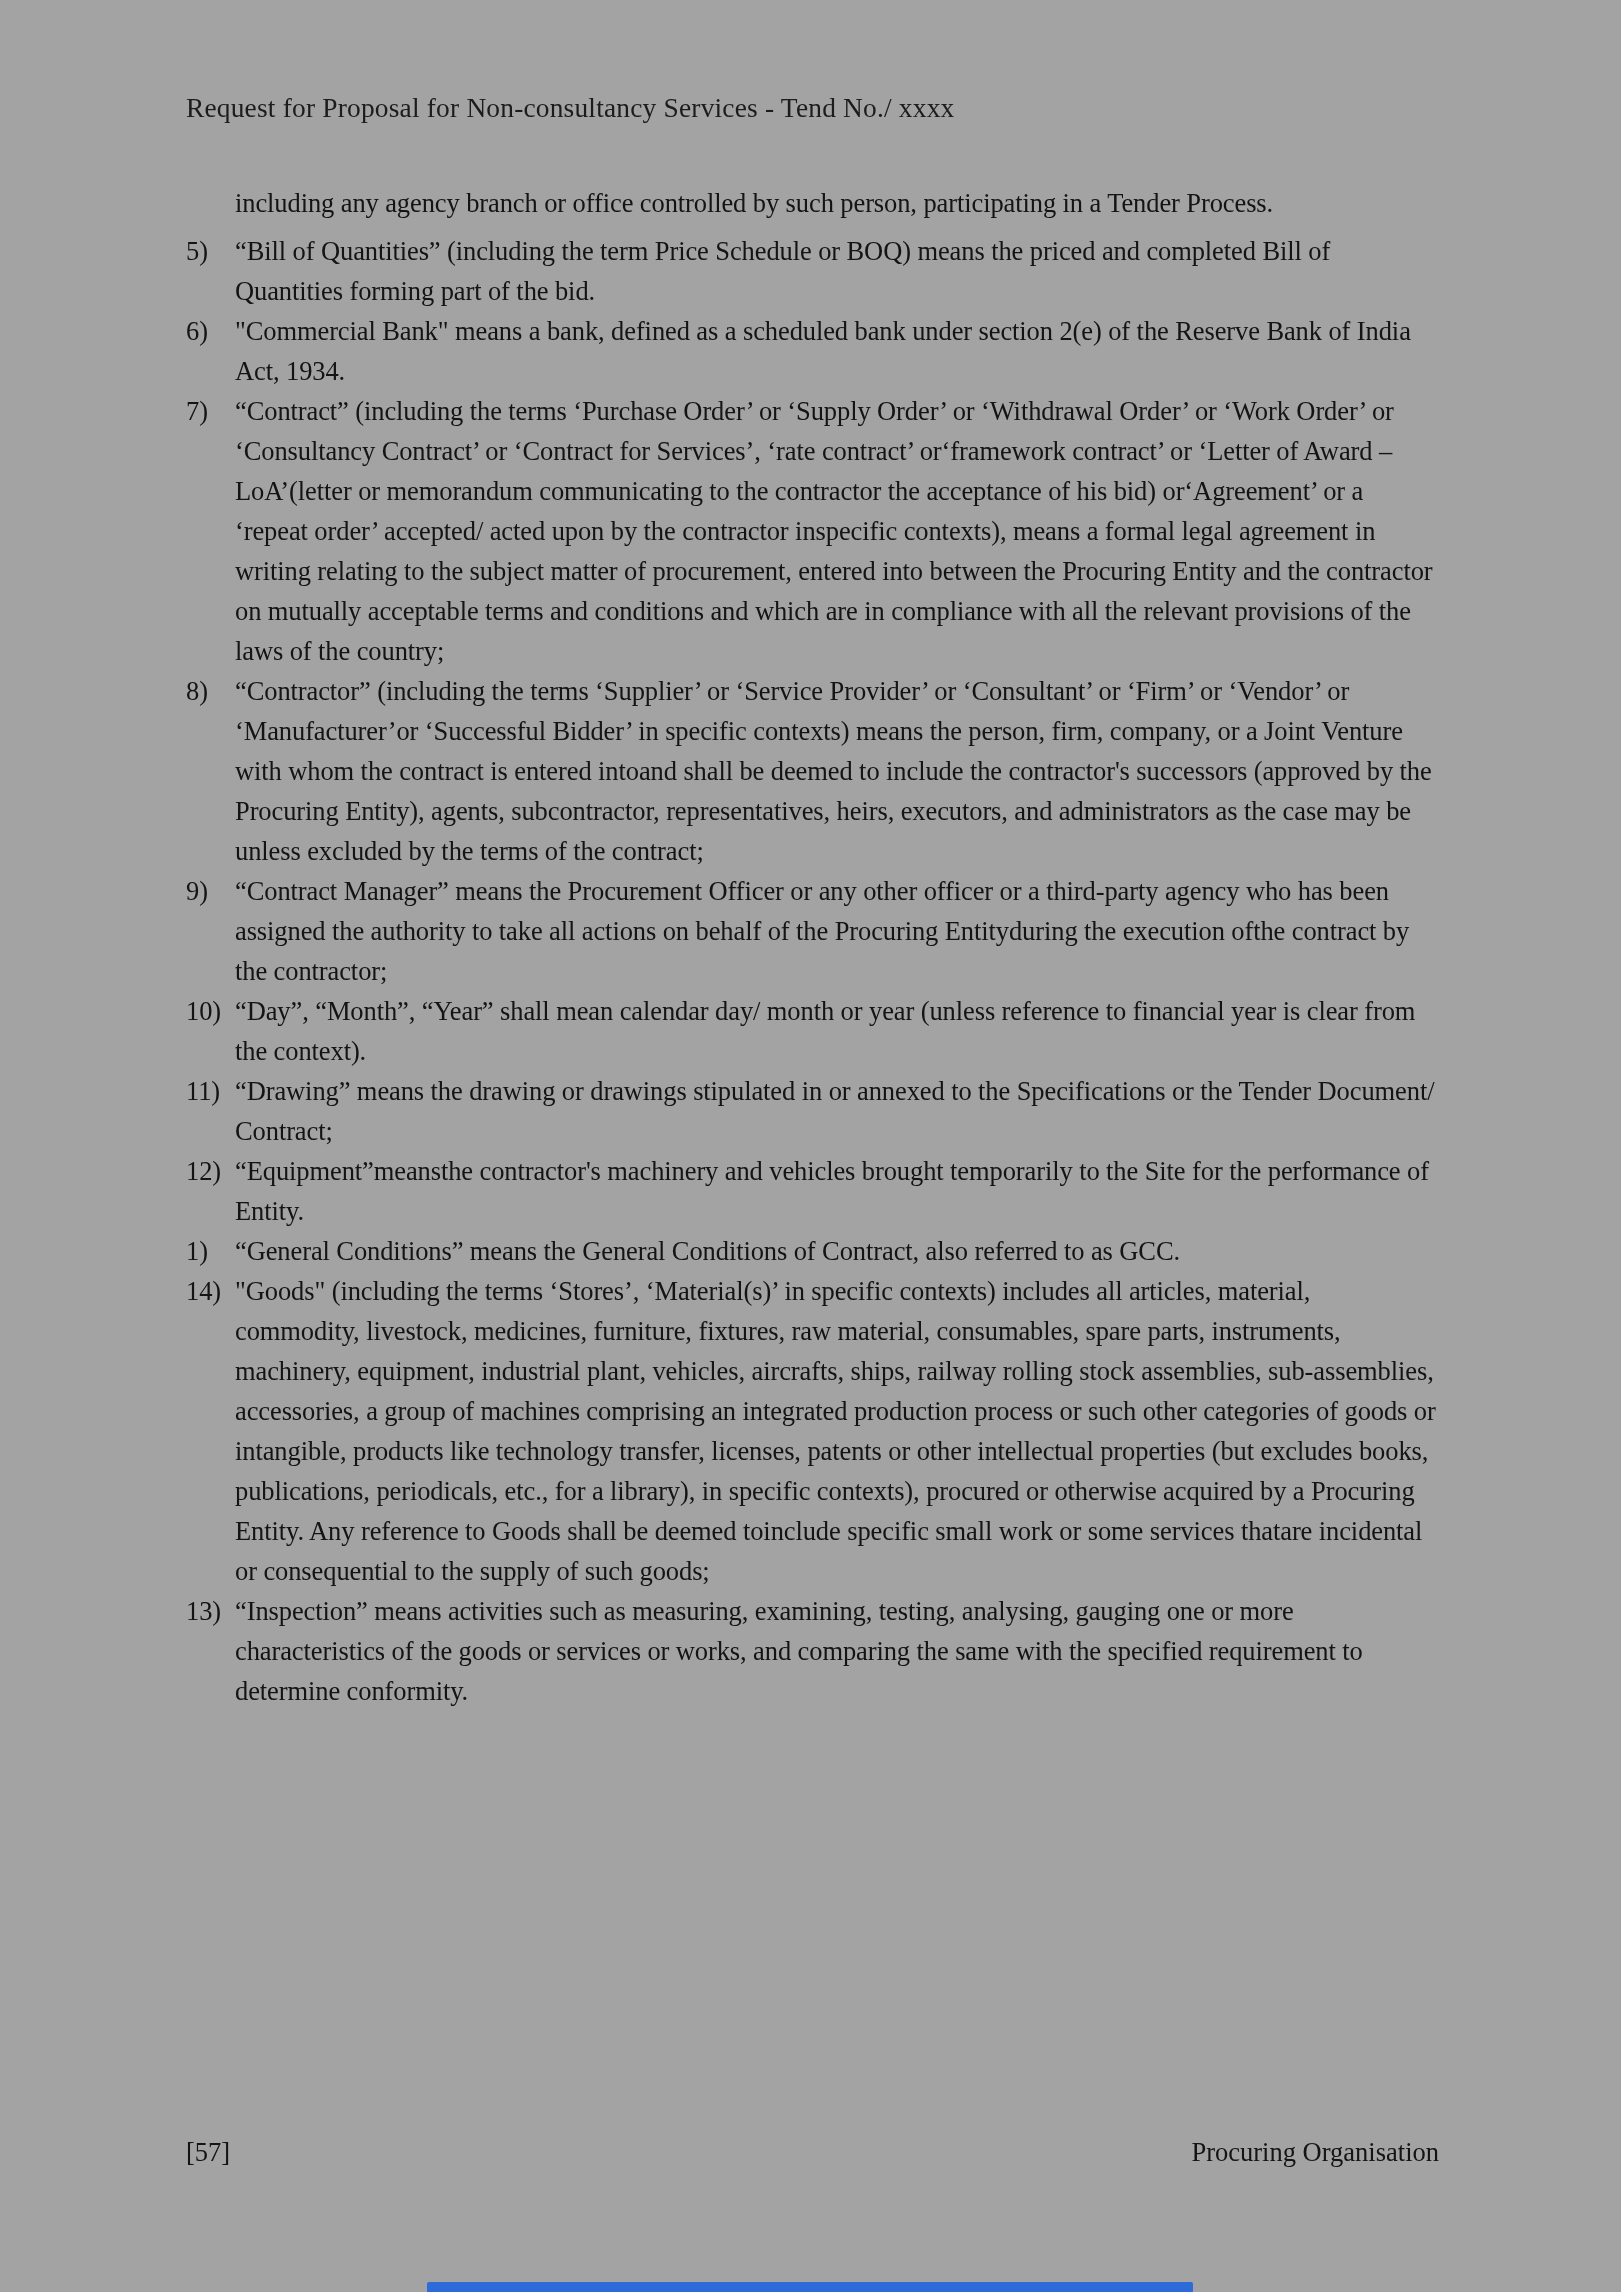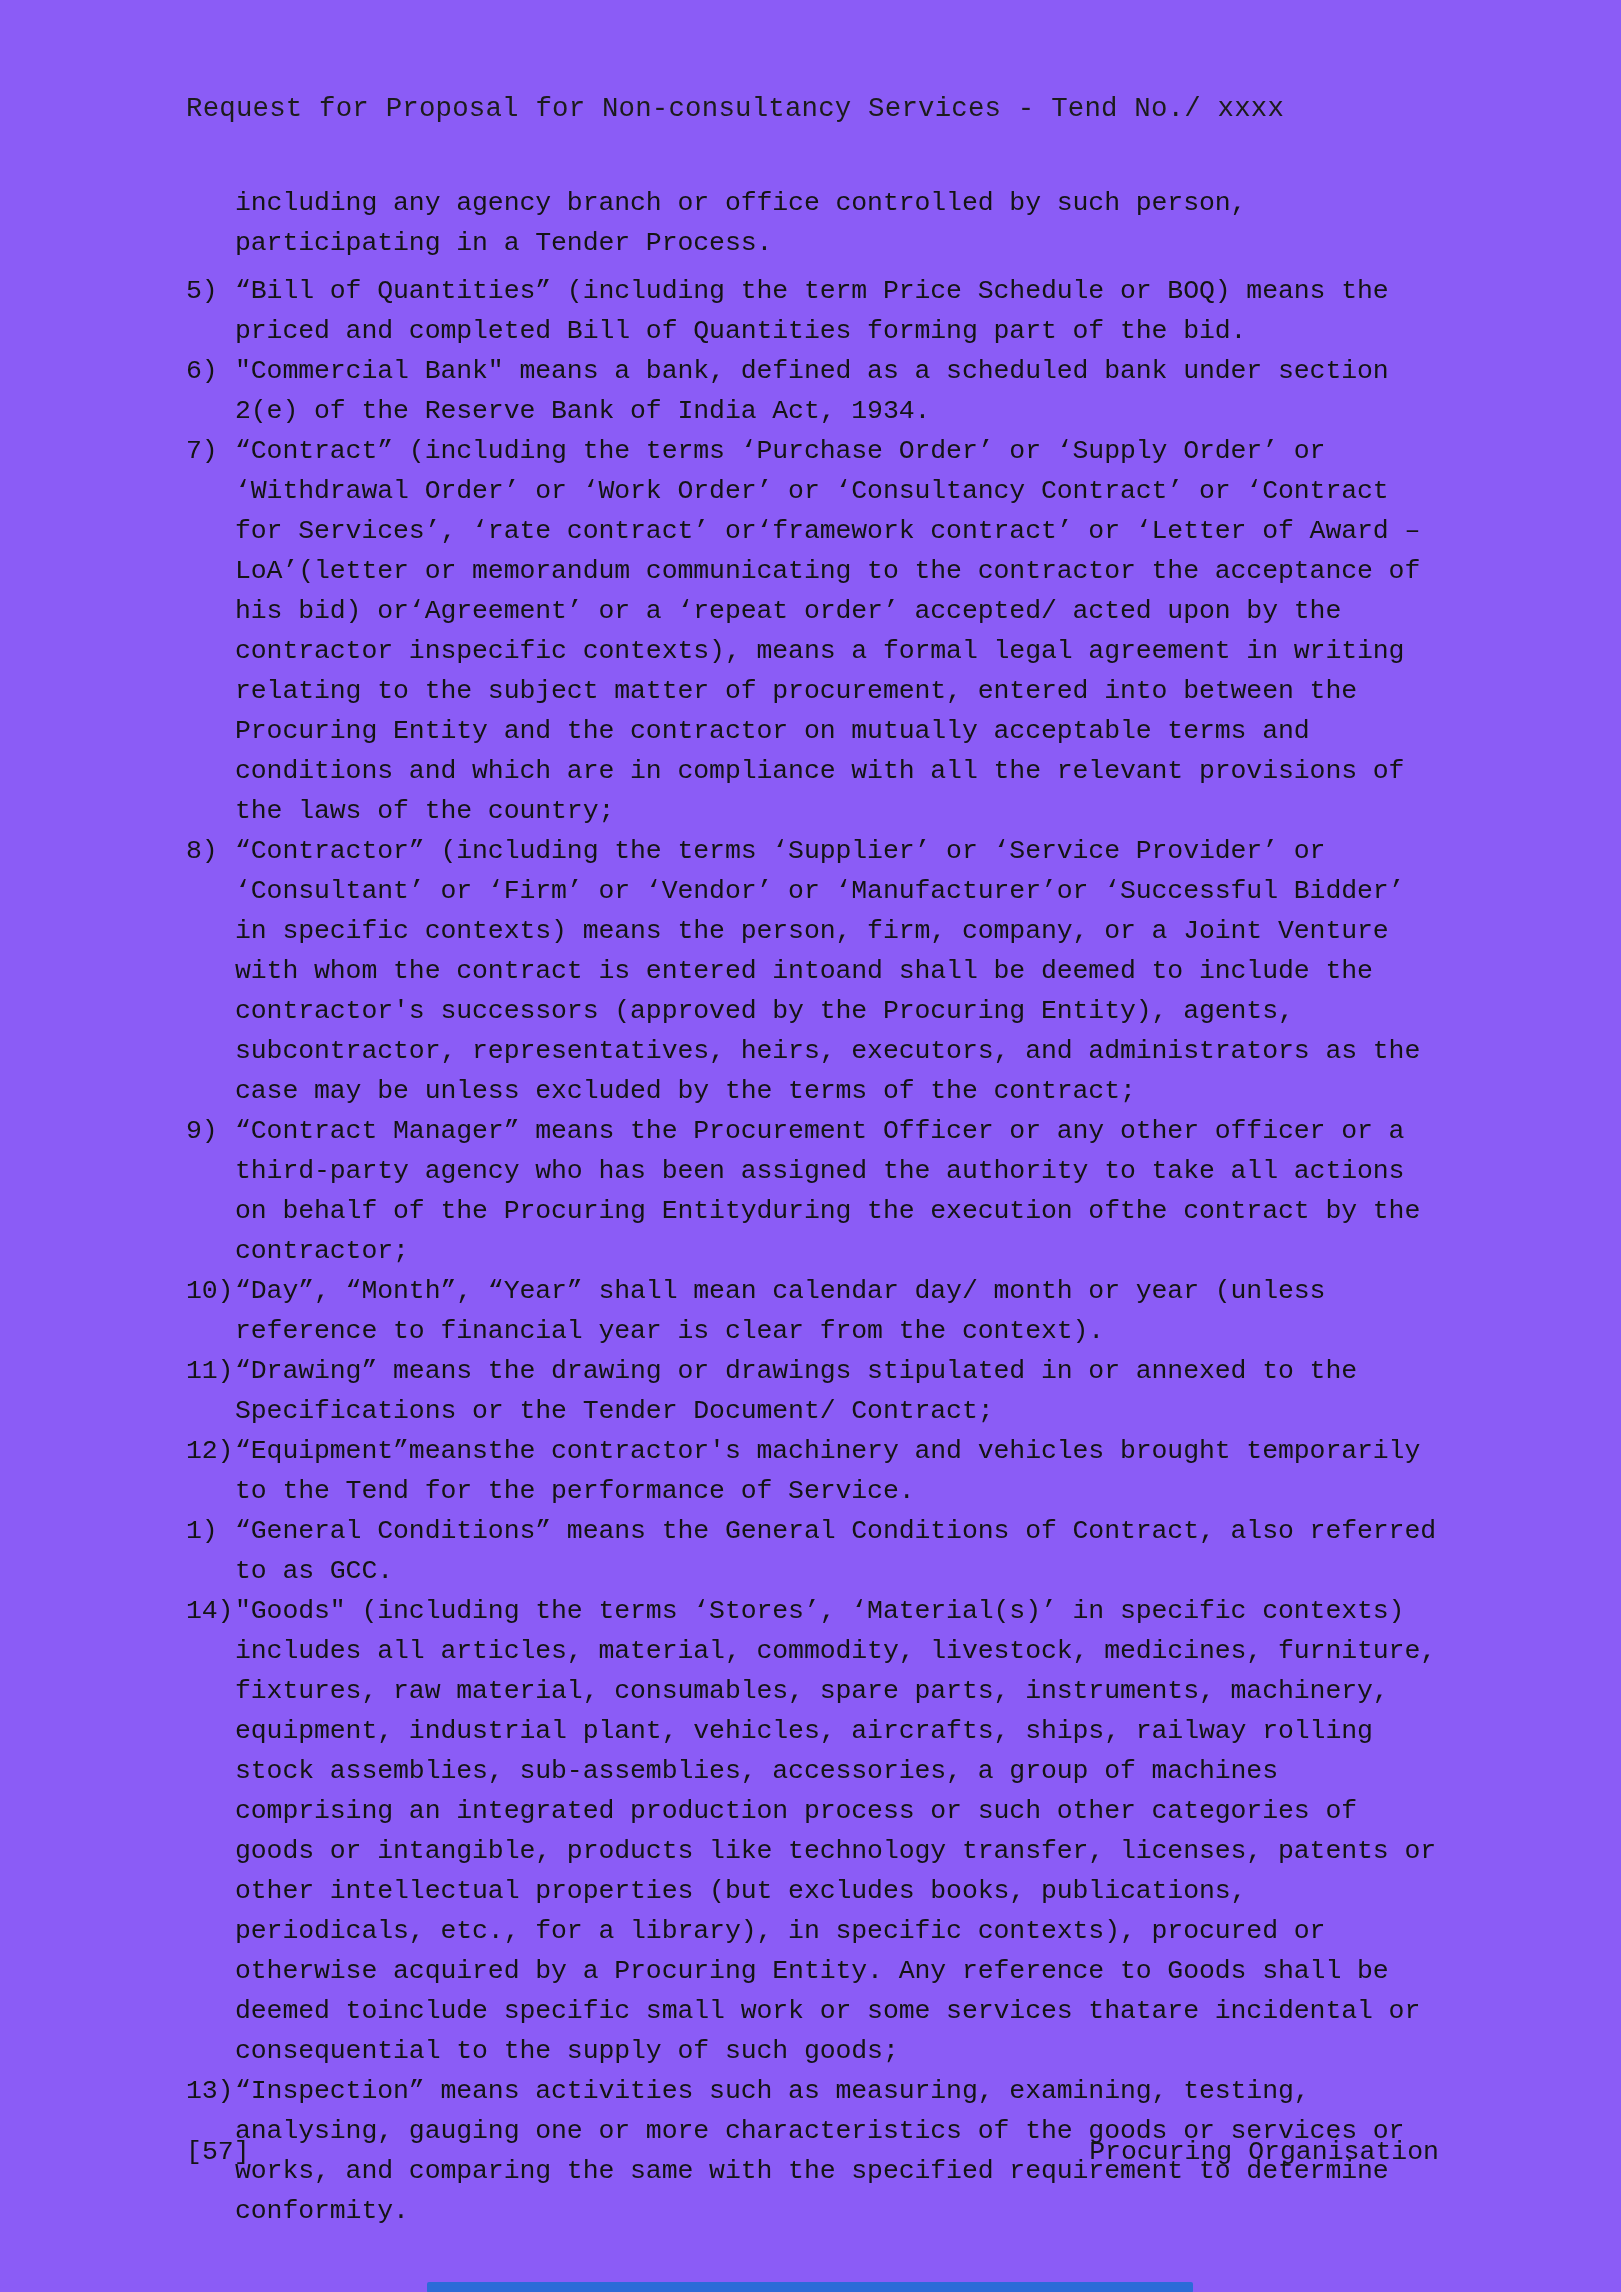--- a/index.html
+++ b/index.html
@@ -1,21 +1,21 @@
 <!DOCTYPE html>
 <html><head>
 <meta charset="utf-8">
 <style>
   html,body { margin:0; padding:0; background:#e8e8e8; }
   .page {
     position:relative;
     width:1621px;
     height:2293px;
-    background:#8b5cf6;
-    font-family:Liberation Mono, monospace;
+    background:#a3a3a3;
+    font-family:Liberation Serif, serif;
     color:#141414;
     overflow:hidden;
     margin:0 auto;
   }
   .header {
     position:absolute;
     left:186px;
     top:93px;
     font-size:27.4px;
     letter-spacing:0.2px;
@@ -94,21 +94,21 @@
         <span class="txt">“Day”, “Month”, “Year” shall mean calendar day/ month or year (unless reference to financial year is clear from the context).</span>
       </div>
 
       <div class="li">
         <span class="num">11)</span>
         <span class="txt">“Drawing” means the drawing or drawings stipulated in or annexed to the Specifications or the Tender Document/ Contract;</span>
       </div>
 
       <div class="li">
         <span class="num">12)</span>
-        <span class="txt">“Equipment”meansthe contractor's machinery and vehicles brought temporarily to the Tend for the performance of Service.</span>
+        <span class="txt">“Equipment”meansthe contractor's machinery and vehicles brought temporarily to the Site for the performance of Entity.</span>
       </div>
 
       <div class="li">
         <span class="num">1)</span>
         <span class="txt">“General Conditions” means the General Conditions of Contract, also referred to as GCC.</span>
       </div>
 
       <div class="li">
         <span class="num">14)</span>
         <span class="txt">"Goods" (including the terms ‘Stores’, ‘Material(s)’ in specific contexts) includes all articles, material, commodity, livestock, medicines, furniture, fixtures, raw material, consumables, spare parts, instruments, machinery, equipment, industrial plant, vehicles, aircrafts, ships, railway rolling stock assemblies, sub-assemblies, accessories, a group of machines comprising an integrated production process or such other categories of goods or intangible, products like technology transfer, licenses, patents or other intellectual properties (but excludes books, publications, periodicals, etc., for a library), in specific contexts), procured or otherwise acquired by a Procuring Entity. Any reference to Goods shall be deemed toinclude specific small work or some services thatare incidental or consequential to the supply of such goods;</span>

